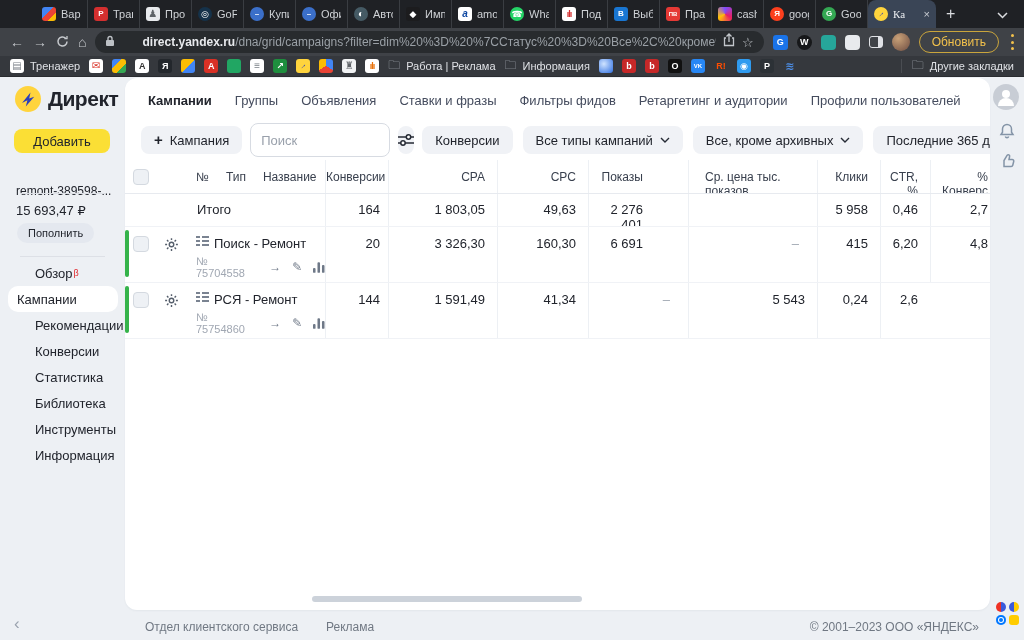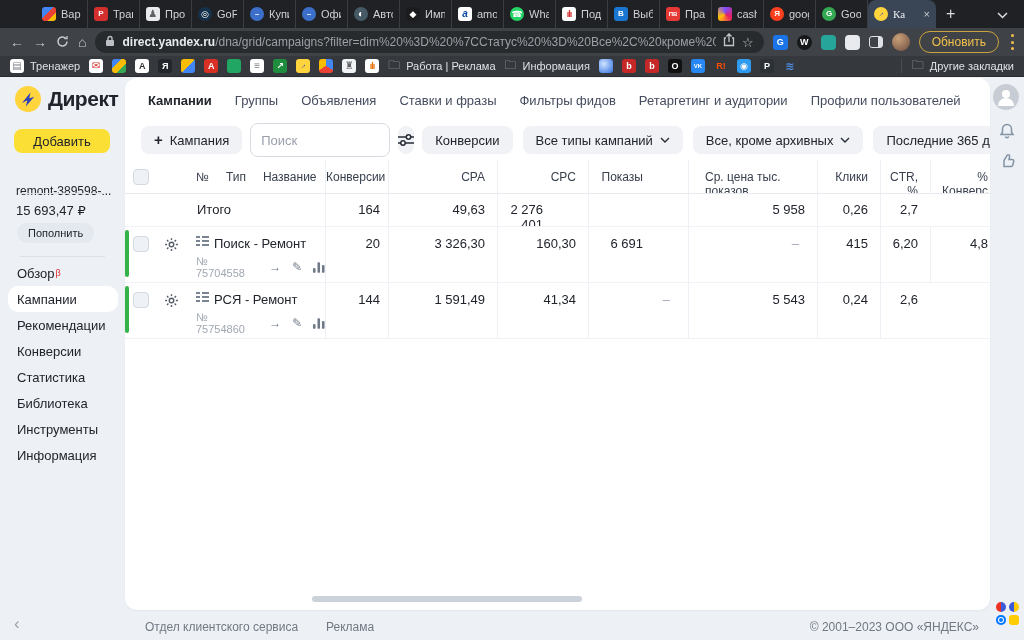--- a/index.html
+++ b/index.html
@@ -37,21 +37,21 @@
   .t17 span{display:inline-block;transform:rotate(-45deg);font-weight:bold;}
   .newtab{color:#dadce0;font-size:16px;margin-left:10px;cursor:pointer;align-self:center;}
   .tabs-chevron{margin-left:auto;margin-right:16px;align-self:center;cursor:pointer;}
 
   .urlbar{position:absolute;top:28px;left:0;right:0;height:28px;background:#3f4247;
     display:flex;align-items:center;padding:0 10px;box-sizing:border-box;gap:9px;}
   .navic{color:#c6c9cd;font-size:14px;line-height:1;cursor:pointer;}
   .omnibox{flex:1;height:22px;border-radius:11px;background:#282b2e;display:flex;
     align-items:center;padding:0 10px;gap:7px;overflow:hidden;}
   .urltxt{font-size:12px;white-space:nowrap;overflow:hidden;flex:1;}
-  .urltxt .dom{color:#e8eaed;font-weight:bold;}
+  .urltxt .dom{color:#e8eaed;font-weight:bold;margin-left:20px;}
   .urltxt .pth{color:#9aa0a6;}
   .exts{display:flex;align-items:center;gap:9px;}
   .xic{width:15px;height:15px;border-radius:3px;display:flex;align-items:center;
     justify-content:center;font-size:9px;font-weight:bold;color:#fff;cursor:pointer;}
   .x1{background:#1a73e8;}
   .x2{background:#17181a;border-radius:50%;}
   .x3{background:#26a69a;border-radius:4px;}
   .x4{background:#e8eaed;color:#3c4043;border-radius:4px;}
   .x5{background:transparent;border:1.5px solid #dfe1e5;border-radius:3px;width:12px;height:10px;
     position:relative;}
@@ -103,22 +103,22 @@
   .brand .bname{font-size:21px;font-weight:bold;letter-spacing:-0.5px;}
   .addbtn{position:absolute;left:14px;top:52px;width:96px;height:24px;background:#fbdf35;
     border-radius:8px;font-size:13px;display:flex;align-items:center;justify-content:center;
     cursor:pointer;}
   .account{position:absolute;left:16px;top:107px;font-size:12px;white-space:nowrap;text-align:right;}
   .shr{position:absolute;left:20px;width:85px;border-top:1px solid #dde0e6;}
   .balance{position:absolute;left:16px;top:126px;font-size:13px;}
   .topup{position:absolute;left:17px;top:146px;background:#e4e8ef;border-radius:10px;
     padding:4px 11px;font-size:11px;cursor:pointer;}
   .snav{position:absolute;left:0;right:0;top:183px;display:flex;flex-direction:column;}
-  .sitem{height:26px;display:flex;align-items:center;padding-left:10px;font-size:13px;
-    cursor:pointer;position:relative;margin:0 7px 0 7px;}
+  .sitem{height:26px;display:flex;align-items:center;padding-left:35px;font-size:13px;
+    cursor:pointer;position:relative;margin:0 7px 0 0;}
   .sitem.active{background:#fff;border-radius:10px;margin:0 7px 0 8px;padding-left:9px;}
   .beta{color:#e0272b;font-size:9px;vertical-align:super;margin-left:1px;}
   .collapse{position:absolute;left:14px;top:537px;font-size:17px;color:#9aa2ae;cursor:pointer;}
 
   .card{position:absolute;left:125px;top:1px;width:865px;height:532px;background:#fff;
     border-radius:12px;overflow:hidden;box-shadow:0 1px 2px rgba(40,50,70,.05);}
   .navtabs{height:44px;display:flex;align-items:center;gap:23px;padding-left:23px;font-size:13px;}
   .ntab{color:#454c5e;cursor:pointer;white-space:nowrap;}
   .ntab.active{color:#21242c;font-weight:bold;}
   .ctl{height:36px;display:flex;align-items:center;padding:0 16px;gap:8px;}
@@ -497,25 +497,26 @@
           <div class="c c8 num b" style="font-size:12px;">Клики</div>
           <div class="c c9 num b" style="font-size:12px;">CTR, %</div>
           <div class="c c10 num b" style="font-size:12px;">% Конверс</div>
         </div>
 
         <div class="trow total">
           <div class="c c0"></div>
             <div class="c c1"></div>
           <div class="c c2 lbl">Итого</div>
           <div class="c c3 num b">164</div>
+          <div class="c c4 num b">1 803,05</div>
           <div class="c c5 num b">49,63</div>
           <div class="c c6 num b">2 276 401</div>
           <div class="c c7 num b"></div>
           <div class="c c8 num b">5 958</div>
-          <div class="c c9 num b">0,26</div>
+          <div class="c c9 num b">0,46</div>
           <div class="c c10 num b">2,7</div>
         </div>
 
         <div class="trow camp">
           <span class="statusbar"></span>
           <div class="c c0"><span class="checkbox"></span></div>
           <div class="c c1"><svg width="15" height="15" viewBox="0 0 16 16">
                 <g stroke="#555e6b" stroke-width="1.5" fill="none">
                   <circle cx="8" cy="8" r="2.4"></circle>
                   <path d="M8 1.2v2.1M8 12.7v2.1M1.2 8h2.1M12.7 8h2.1M3.2 3.2l1.5 1.5M11.3 11.3l1.5 1.5M12.8 3.2l-1.5 1.5M4.7 11.3l-1.5 1.5"></path>

